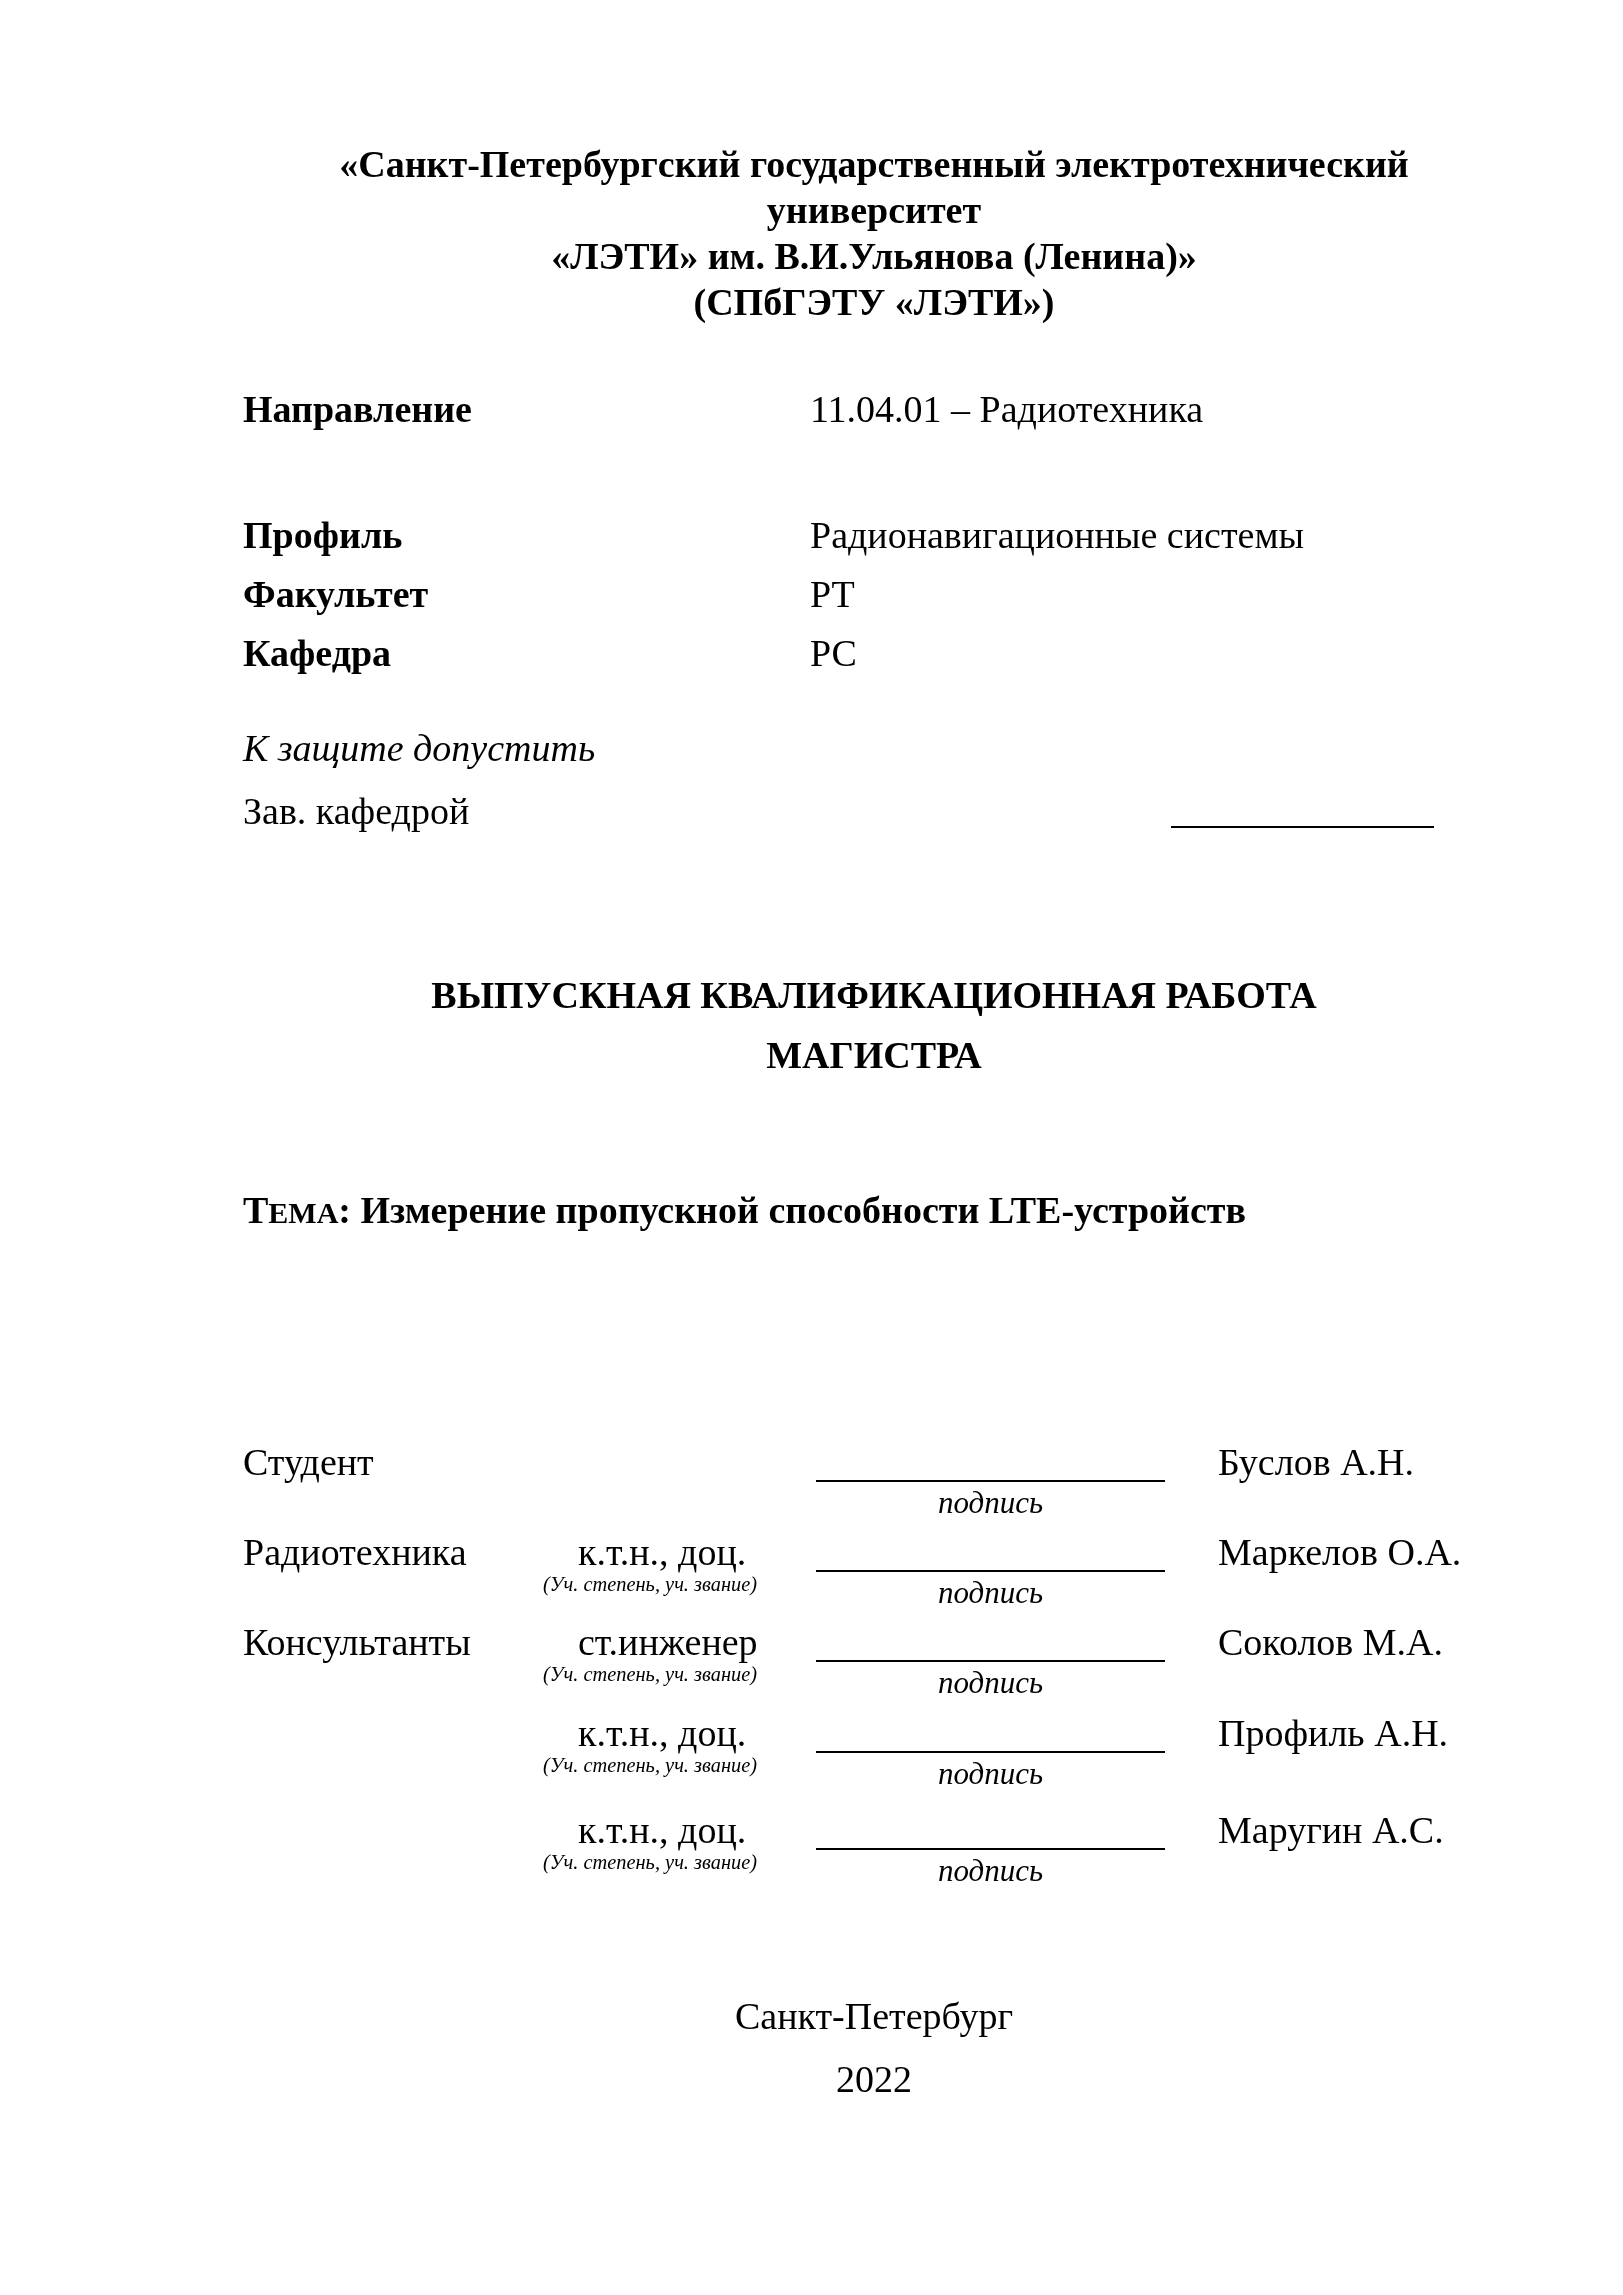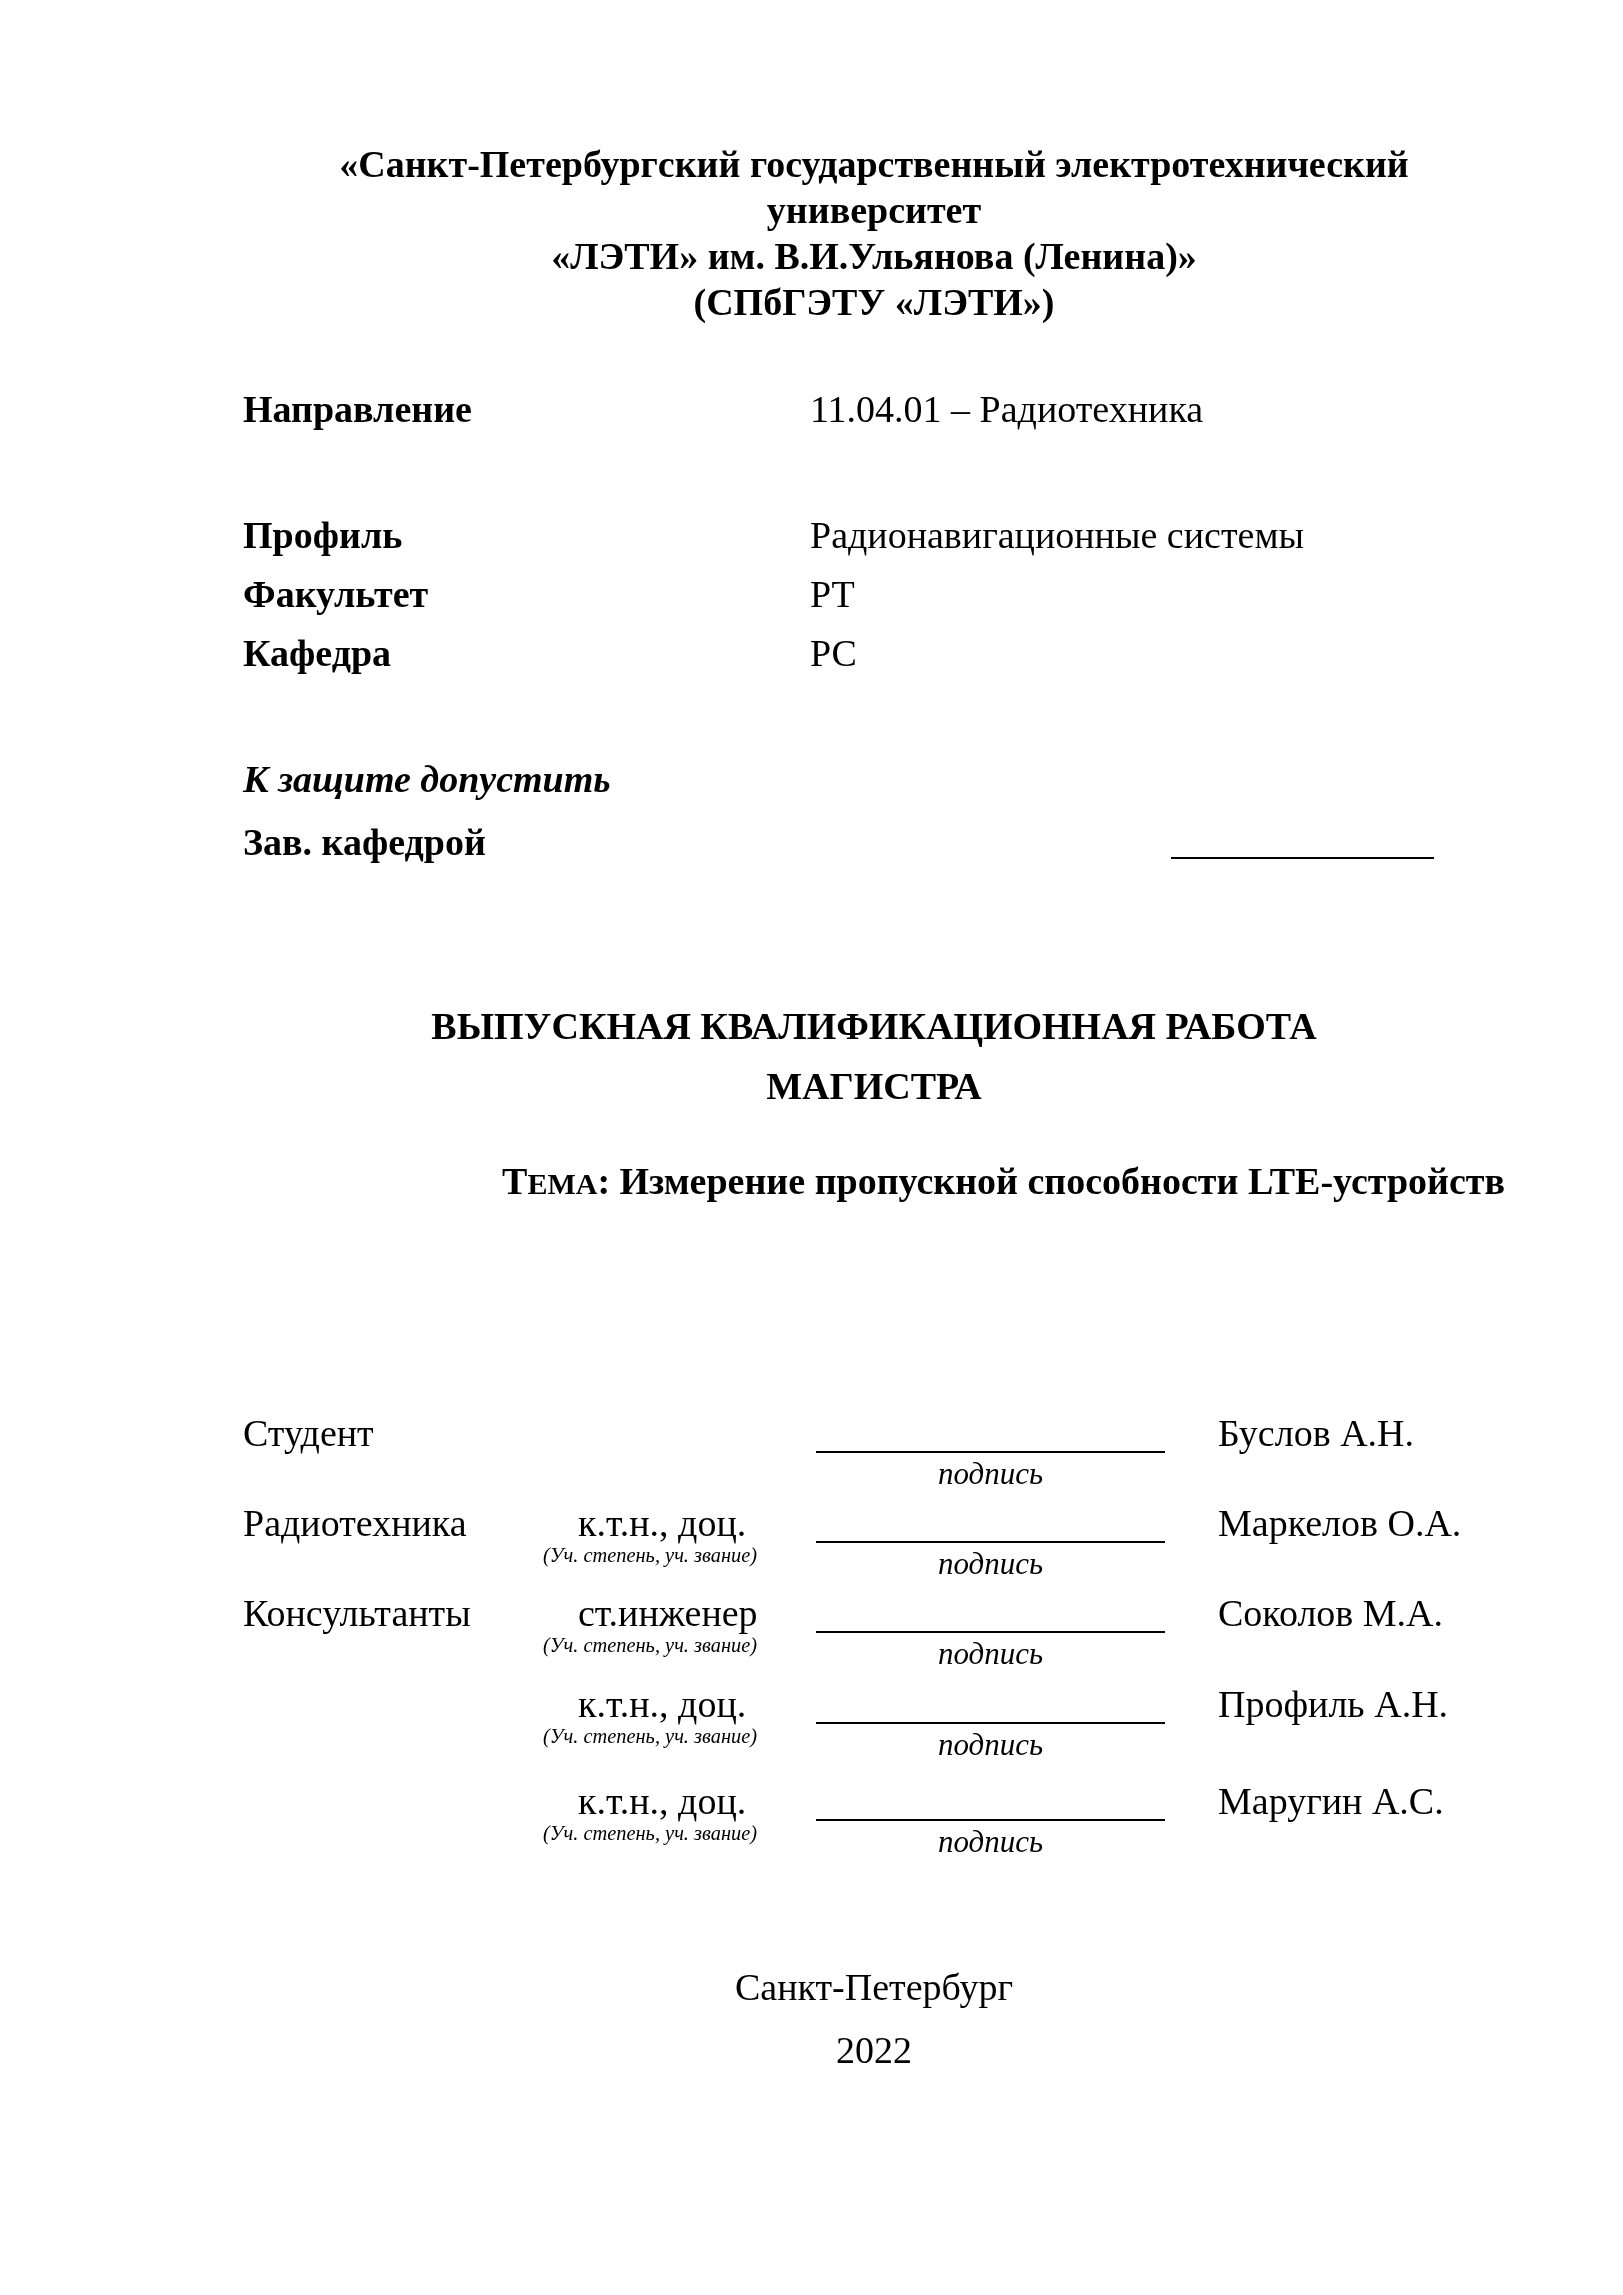--- a/index.html
+++ b/index.html
@@ -24,30 +24,30 @@
   .header { text-align: center; font-weight: 700; line-height: 46px; }
 
   
   .fields { margin-top: 55px; }
   .field-row { display: flex; line-height: 59px; justify-content: flex-end; }
   .field-label { font-weight: 700; flex: 0 0 567px; }
   .field-value { flex: 1 1 auto; }
   .gap-after { margin-bottom: 67px; }
 
   
-  .admission { margin-top: 73px; font-weight: bold; }
+  .admission { margin-top: 42px; }
   .permit { font-style: italic; line-height: 47px; }
   .head-row { display: flex; justify-content: space-between; align-items: flex-end; margin-top: 15.7px; line-height: 47px; }
   .blank-line { width: 263px; margin-right: 71px; margin-bottom: 6.3px; border-bottom: 2.4px solid #000; height: 0; }
 
   
   .work-title { margin-top: 130px; text-align: center; font-weight: 700; line-height: 60px; }
 
   
-  .theme-line { margin-top: 42px; text-align: right; font-weight: 700; line-height: 47px; }
+  .theme-line { margin-top: 102px; text-align: left; font-weight: 700; line-height: 47px; }
   .theme-line .smallcaps { font-size: 30px; }
   .theme-line .colon { margin-right: 9.4px; }
 
   
   .signatures { margin-top: 206px; }
   .sig-row { display: flex; align-items: flex-start; margin-bottom: 9.4px; }
   .sig-row.extra-gap { margin-top: 15.7px; }
   .sig-role { flex: 0 0 335px; line-height: 41px; }
   .sig-degree { flex: 0 0 238px; line-height: 41px; }
   .degree-note { font-size: 20.4px; font-style: italic; line-height: 23.6px; margin-left: -35px; white-space: nowrap; }

